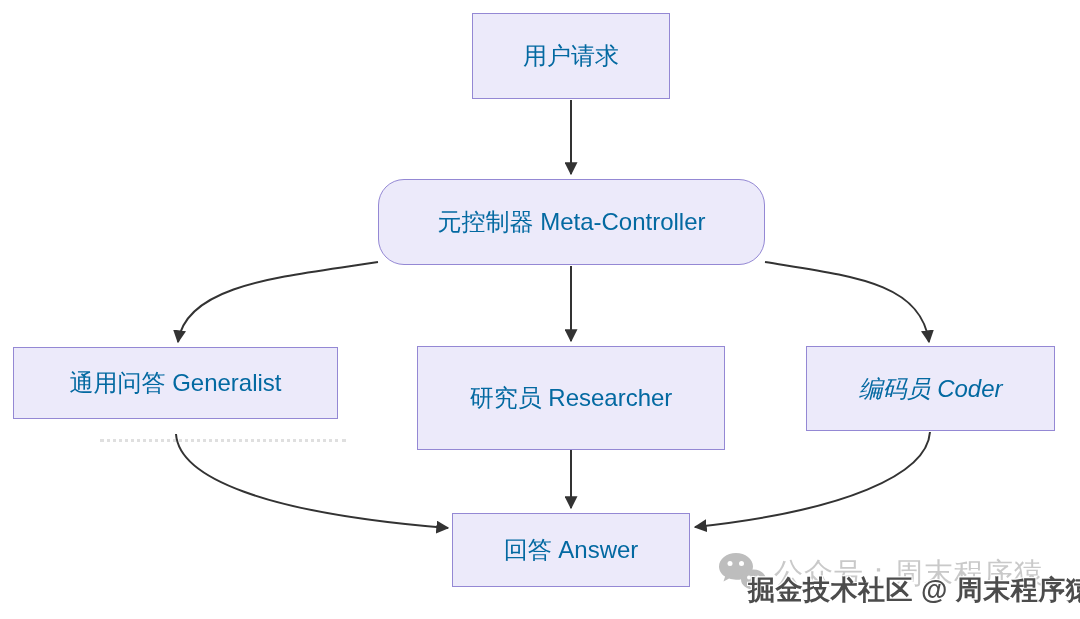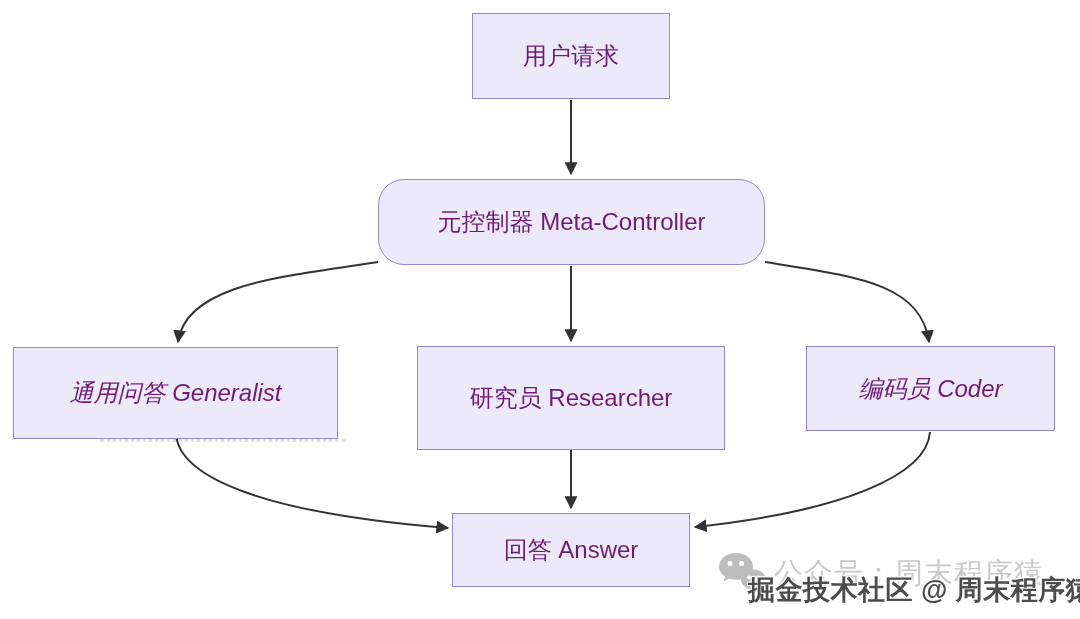--- a/index.html
+++ b/index.html
@@ -25,32 +25,32 @@
   svg.edges path.edge {
     fill: none;
     stroke: #333333;
     stroke-width: 2px;
   }
   .node {
     position: absolute;
     z-index: 2;
     background: #eceafa;
     border: 1.5px solid #9488d4;
-    color: #701a75;
+    color: #0369a1;
     display: flex;
     align-items: center;
     justify-content: center;
     font-size: 24px;
     box-sizing: border-box;
     text-align: center;
     white-space: nowrap;
   }
   .n0 { left: 472px; top: 13px;  width: 198px; height: 86px; }
   .n1 { left: 378px; top: 179px; width: 387px; height: 86px; border-radius: 26px; }
-  .n2 { left: 13px;  top: 347px; width: 325px; height: 92px; font-style: italic; }
+  .n2 { left: 13px;  top: 347px; width: 325px; height: 72px; }
   .n3 { left: 417px; top: 346px; width: 308px; height: 104px; }
   .n4 { left: 806px; top: 346px; width: 249px; height: 85px; font-style: italic; }
   .n5 { left: 452px; top: 513px; width: 238px; height: 74px; }
 
   .artifact-dots {
     position: absolute;
     z-index: 0;
     left: 100px;
     top: 439px;
     width: 246px;

